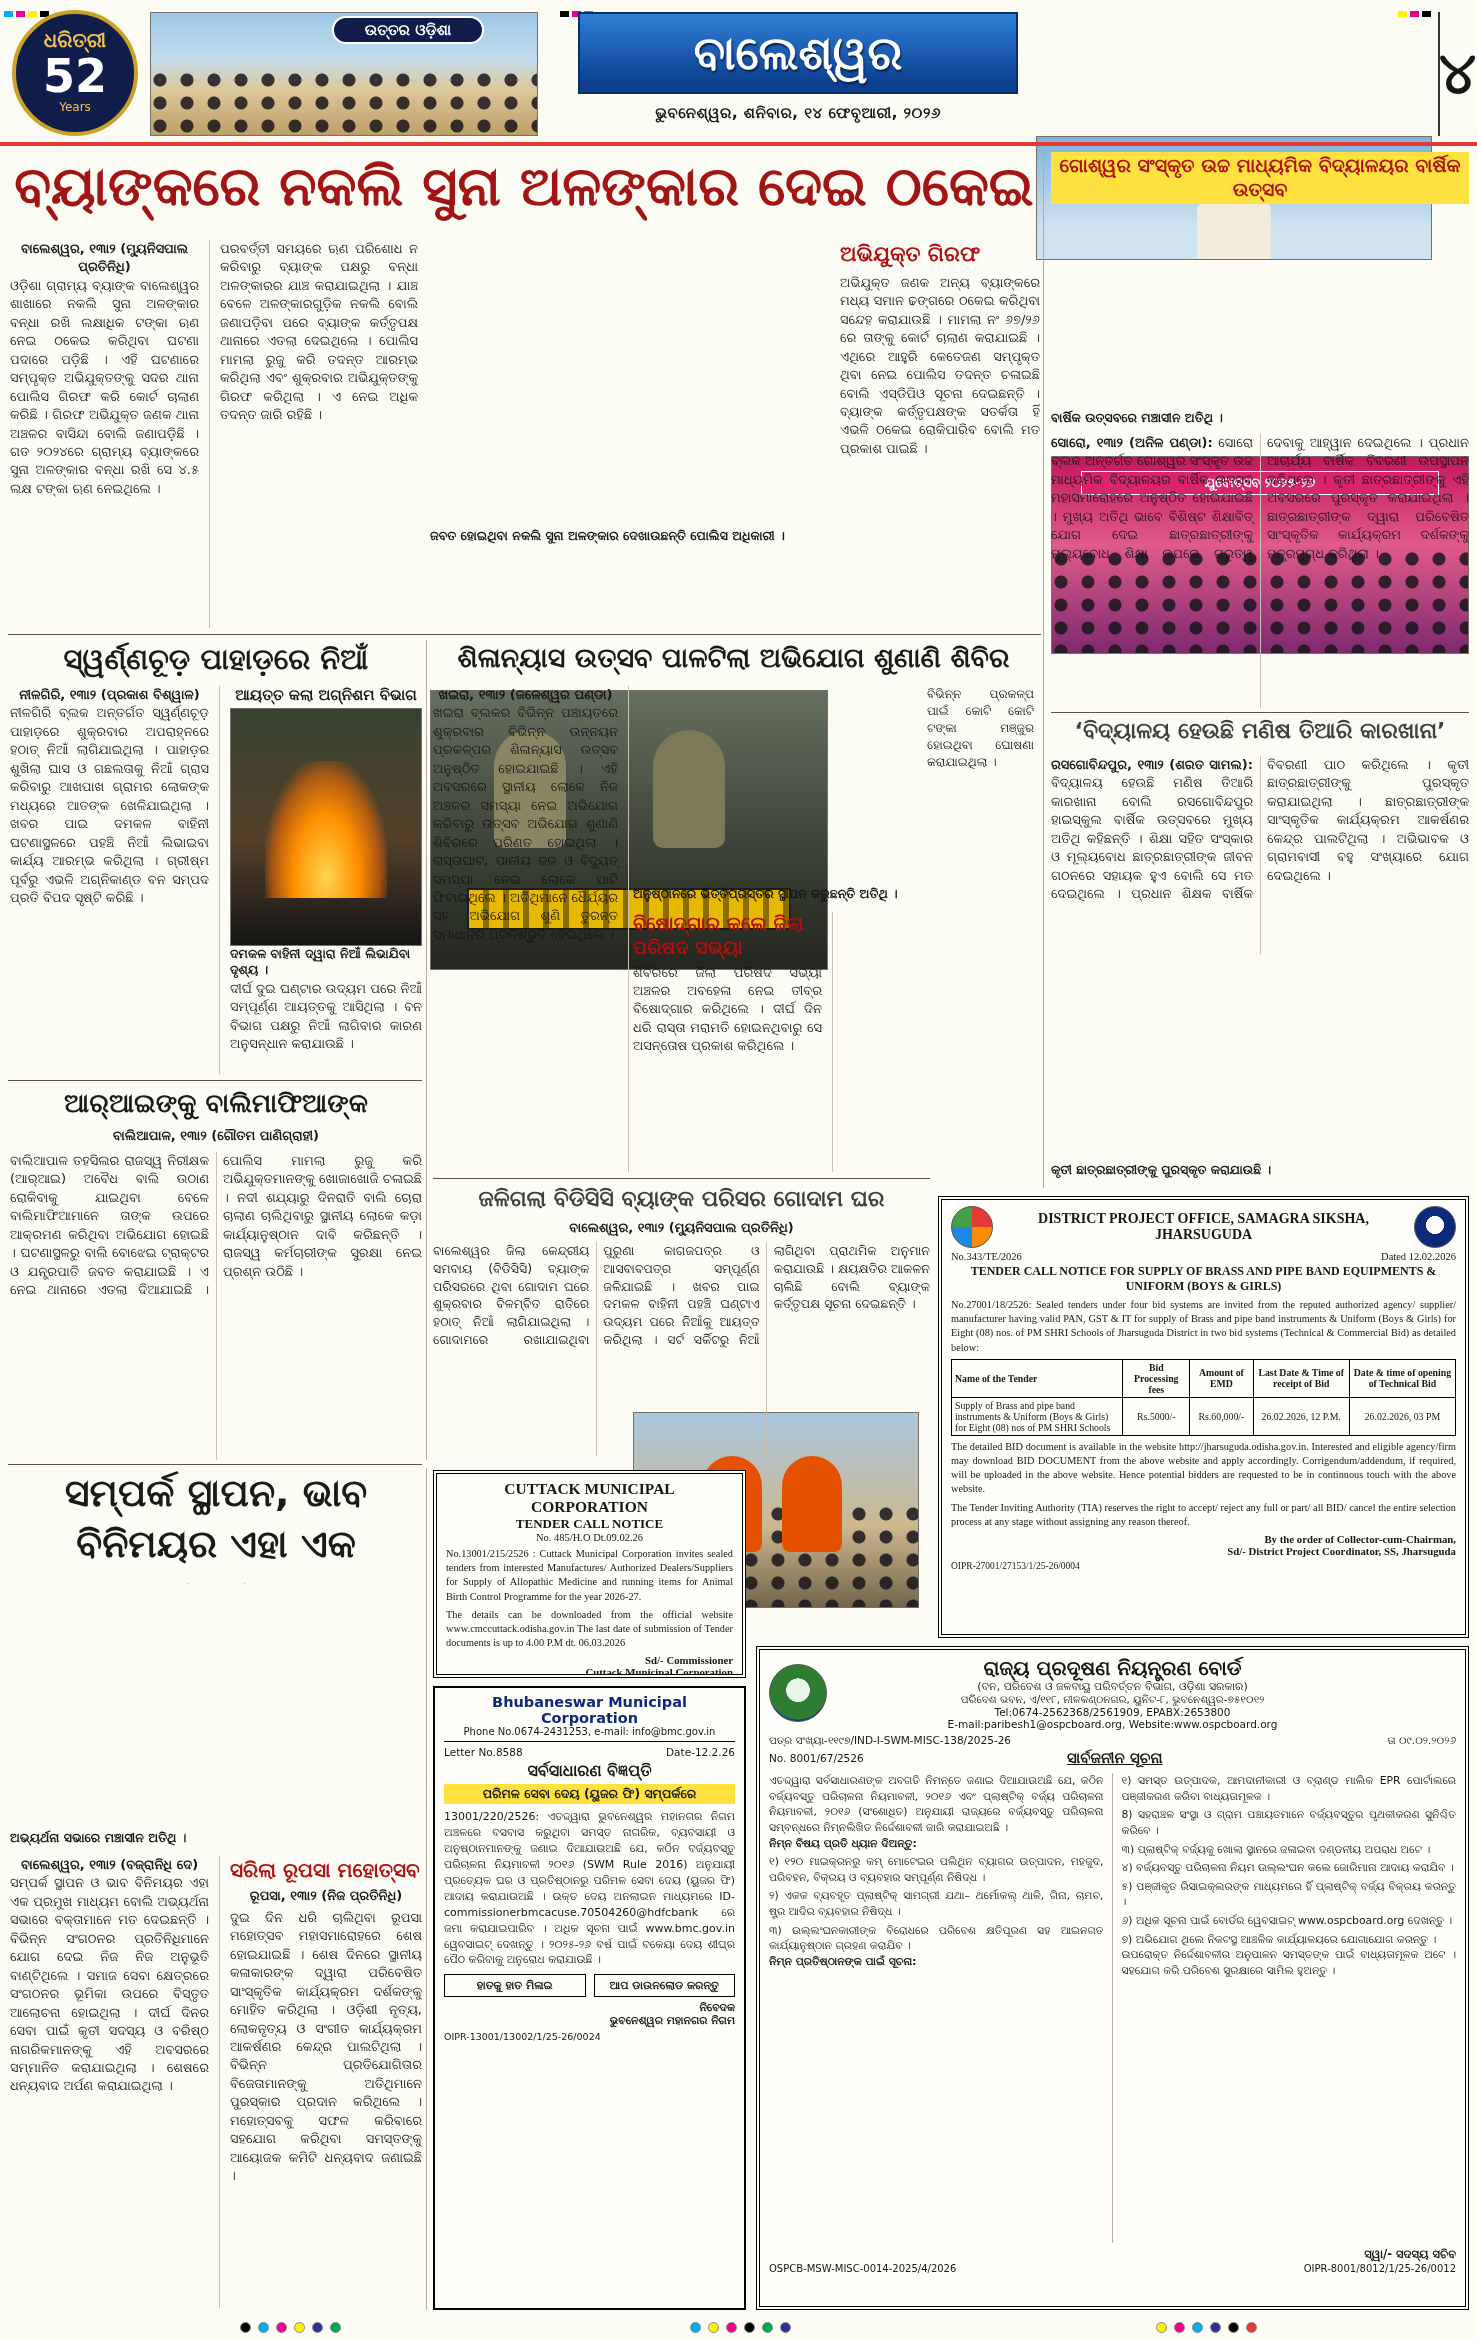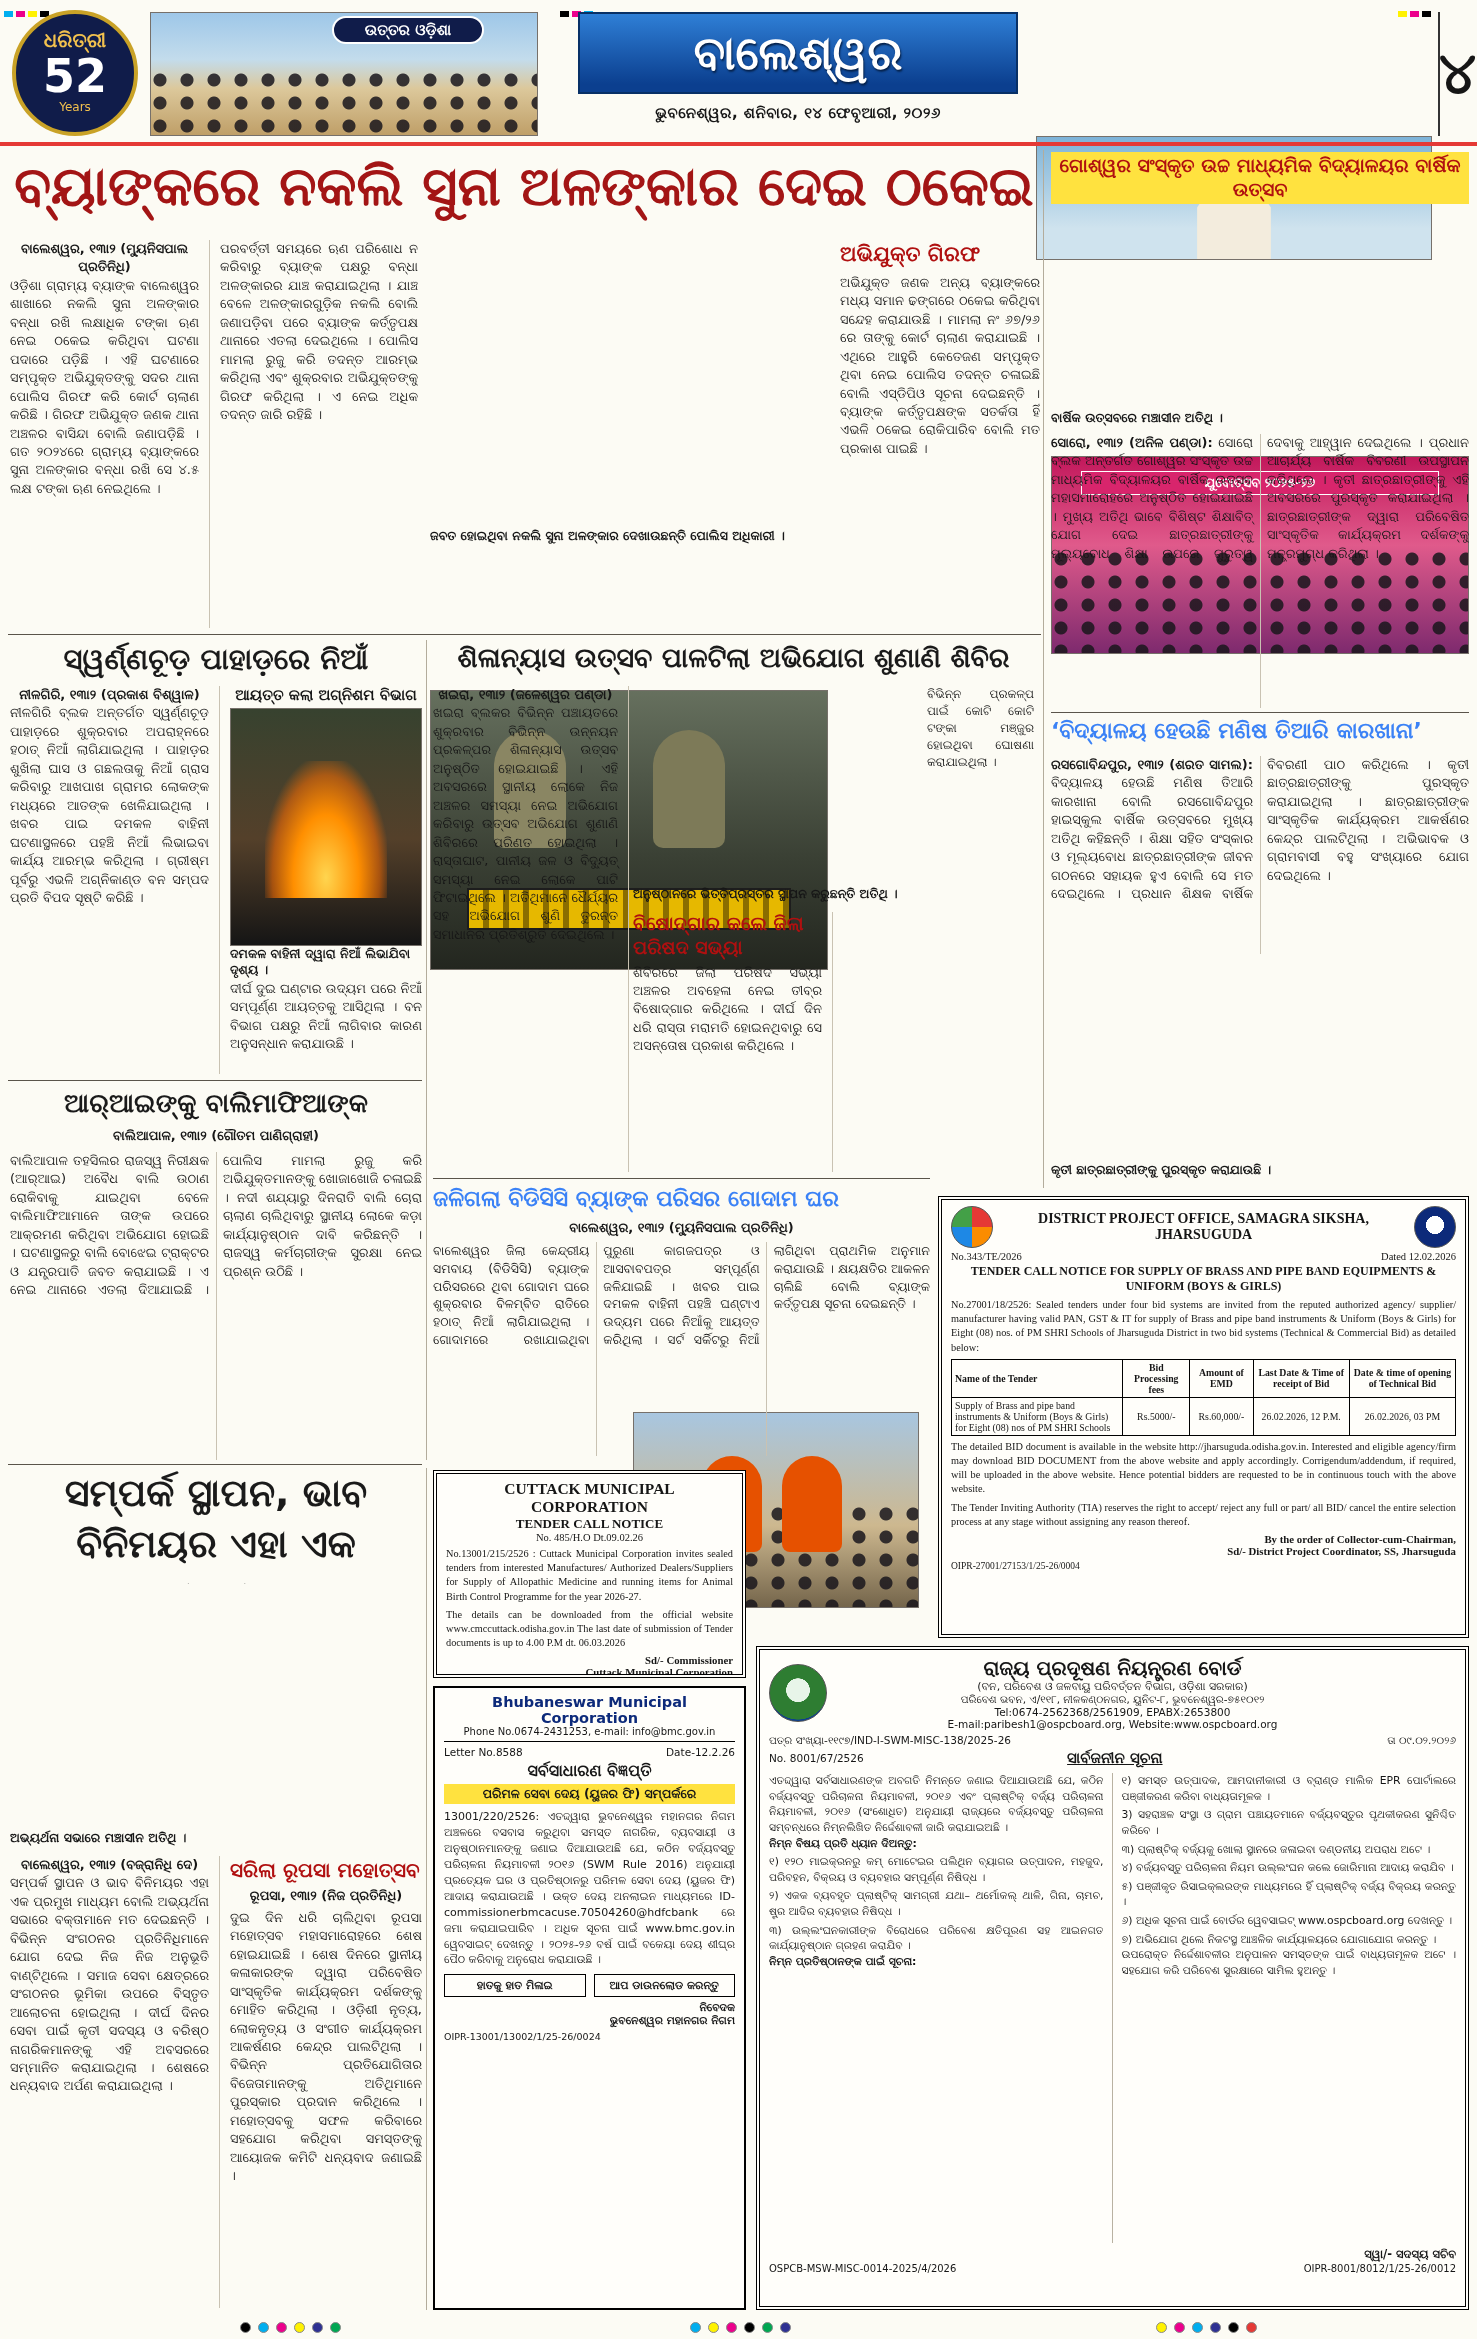--- a/index.html
+++ b/index.html
@@ -22,21 +22,21 @@
 .logo-circle .yr{font-size:46px;font-weight:800;line-height:1.05;color:#ffffff}
 .logo-circle .yl{font-size:12px}
 .badge{background:#101c4a;color:#fff;border:2px solid #fff;border-radius:14px;font-size:15px;font-weight:bold;text-align:center;line-height:24px}
 .edbox{background:linear-gradient(180deg,#2f7fd6 0%,#0b3f8f 90%);border:2px solid #083066;color:#fff;font-size:46px;font-weight:800;display:flex;align-items:center;justify-content:center;text-shadow:1px 2px 2px #052048}
 .dateline{font-size:15px;font-weight:bold;text-align:center;letter-spacing:.5px}
 .pageno{font-family:"Liberation Serif","DejaVu Serif",serif;font-size:58px;font-weight:bold;display:flex;align-items:center;justify-content:center;border-left:2px solid #333}
 .redrule{background:#e53935}
 
 .h-main{font-size:54px;line-height:1.3;font-weight:800;color:#a31515;text-align:center;white-space:nowrap;overflow:hidden}
 .h-sec{font-weight:800;color:#1a1a1a;text-align:center;overflow:hidden}
-.h-red{font-weight:800;color:#3b82f6;overflow:hidden}
+.h-red{font-weight:800;color:#404040;text-align:center;overflow:hidden}
 .kicker{font-weight:bold;font-size:15px;text-align:center}
 .subhead-red{color:#b01010;font-weight:800;text-align:left}
 .fest-head{background:#ffe23f;color:#b01010;font-size:19px;line-height:1.25;font-weight:800;text-align:center;padding:2px 4px;overflow:hidden}
 .caption{font-size:12.5px;font-weight:bold;overflow:hidden}
 
 .photo{position:relative;border:1px solid #76706a;overflow:hidden}
 .crowd::before{content:"";position:absolute;left:0;right:0;bottom:0;height:52%;background-image:radial-gradient(circle at 9px 8px,rgba(25,22,28,.85) 6px,rgba(25,22,28,0) 7px);background-size:27px 23px}
 .ph-beach{background:linear-gradient(180deg,#9ec7e8 0%,#c3dcec 38%,#dcc89b 62%,#bf9f68 100%)}
 .ph-temple{background:linear-gradient(180deg,#7db3d8 0%,#cfe3ee 75%)}
 .gopuram{position:absolute;left:32%;bottom:0;width:36%;height:88%;background:#f3ecdd;clip-path:polygon(50% 0,76% 52%,76% 100%,24% 100%,24% 52%)}
@@ -309,21 +309,21 @@
       <p>ଏତଦ୍ଦ୍ୱାରା ସର୍ବସାଧାରଣଙ୍କ ଅବଗତି ନିମନ୍ତେ ଜଣାଇ ଦିଆଯାଉଅଛି ଯେ, କଠିନ ବର୍ଜ୍ୟବସ୍ତୁ ପରିଚାଳନା ନିୟମାବଳୀ, ୨୦୧୬ ଏବଂ ପ୍ଲାଷ୍ଟିକ୍ ବର୍ଜ୍ୟ ପରିଚାଳନା ନିୟମାବଳୀ, ୨୦୧୬ (ସଂଶୋଧିତ) ଅନୁଯାୟୀ ରାଜ୍ୟରେ ବର୍ଜ୍ୟବସ୍ତୁ ପରିଚାଳନା ସମ୍ବନ୍ଧରେ ନିମ୍ନଲିଖିତ ନିର୍ଦ୍ଦେଶାବଳୀ ଜାରି କରାଯାଇଅଛି ।</p>
       <p class="subt">ନିମ୍ନ ବିଷୟ ପ୍ରତି ଧ୍ୟାନ ଦିଅନ୍ତୁ:</p>
       <div>
           <p class="li">୧) ୧୨୦ ମାଇକ୍ରନରୁ କମ୍ ମୋଟେଇର ପଲିଥିନ ବ୍ୟାଗର ଉତ୍ପାଦନ, ମହଜୁଦ, ପରିବହନ, ବିକ୍ରୟ ଓ ବ୍ୟବହାର ସମ୍ପୂର୍ଣ୍ଣ ନିଷିଦ୍ଧ ।</p>
           <p class="li">୨) ଏକକ ବ୍ୟବହୃତ ପ୍ଲାଷ୍ଟିକ୍ ସାମଗ୍ରୀ ଯଥା– ଥର୍ମୋକଲ୍ ଥାଳି, ଗିନା, ଚାମଚ, ଷ୍ଟ୍ର ଆଦିର ବ୍ୟବହାର ନିଷିଦ୍ଧ ।</p>
           <p class="li">୩) ଉଲ୍ଲଂଘନକାରୀଙ୍କ ବିରୋଧରେ ପରିବେଶ କ୍ଷତିପୂରଣ ସହ ଆଇନଗତ କାର୍ଯ୍ୟାନୁଷ୍ଠାନ ଗ୍ରହଣ କରାଯିବ ।</p>
         </div>
       <p class="subt">ନିମ୍ନ ପ୍ରତିଷ୍ଠାନଙ୍କ ପାଇଁ ସୂଚନା:</p>
       <div>
           <p class="li">୧) ସମସ୍ତ ଉତ୍ପାଦକ, ଆମଦାନୀକାରୀ ଓ ବ୍ରାଣ୍ଡ ମାଲିକ EPR ପୋର୍ଟାଲରେ ପଞ୍ଜୀକରଣ କରିବା ବାଧ୍ୟତାମୂଳକ ।</p>
-          <p class="li">3) ସହରାଞ୍ଚଳ ସଂସ୍ଥା ଓ ଗ୍ରାମ ପଞ୍ଚାୟତମାନେ ବର୍ଜ୍ୟବସ୍ତୁର ପୃଥକୀକରଣ ସୁନିଶ୍ଚିତ କରିବେ ।</p>
+          <p class="li">8) ସହରାଞ୍ଚଳ ସଂସ୍ଥା ଓ ଗ୍ରାମ ପଞ୍ଚାୟତମାନେ ବର୍ଜ୍ୟବସ୍ତୁର ପୃଥକୀକରଣ ସୁନିଶ୍ଚିତ କରିବେ ।</p>
           <p class="li">୩) ପ୍ଲାଷ୍ଟିକ୍ ବର୍ଜ୍ୟକୁ ଖୋଲା ସ୍ଥାନରେ ଜଳାଇବା ଦଣ୍ଡନୀୟ ଅପରାଧ ଅଟେ ।</p>
           <p class="li">୪) ବର୍ଜ୍ୟବସ୍ତୁ ପରିଚାଳନା ନିୟମ ଉଲ୍ଲଂଘନ କଲେ ଜୋରିମାନା ଆଦାୟ କରାଯିବ ।</p>
           <p class="li">୫) ପଞ୍ଜୀକୃତ ରିସାଇକ୍ଲରଙ୍କ ମାଧ୍ୟମରେ ହିଁ ପ୍ଲାଷ୍ଟିକ୍ ବର୍ଜ୍ୟ ବିକ୍ରୟ କରନ୍ତୁ ।</p>
           <p class="li">୬) ଅଧିକ ସୂଚନା ପାଇଁ ବୋର୍ଡର ୱେବସାଇଟ୍ www.ospcboard.org ଦେଖନ୍ତୁ ।</p>
           <p class="li">୭) ଅଭିଯୋଗ ଥିଲେ ନିକଟସ୍ଥ ଆଞ୍ଚଳିକ କାର୍ଯ୍ୟାଳୟରେ ଯୋଗାଯୋଗ କରନ୍ତୁ ।</p>
         </div>
       <p>ଉପରୋକ୍ତ ନିର୍ଦ୍ଦେଶାବଳୀର ଅନୁପାଳନ ସମସ୍ତଙ୍କ ପାଇଁ ବାଧ୍ୟତାମୂଳକ ଅଟେ । ସହଯୋଗ କରି ପରିବେଶ ସୁରକ୍ଷାରେ ସାମିଲ ହୁଅନ୍ତୁ ।</p>
     </div>
     <div class="ad-sign" style="font-size:11.5px">ସ୍ୱା/- ସଦସ୍ୟ ସଚିବ</div>
     <div class="flexrow" style="font-size:10px;margin-top:2px">

